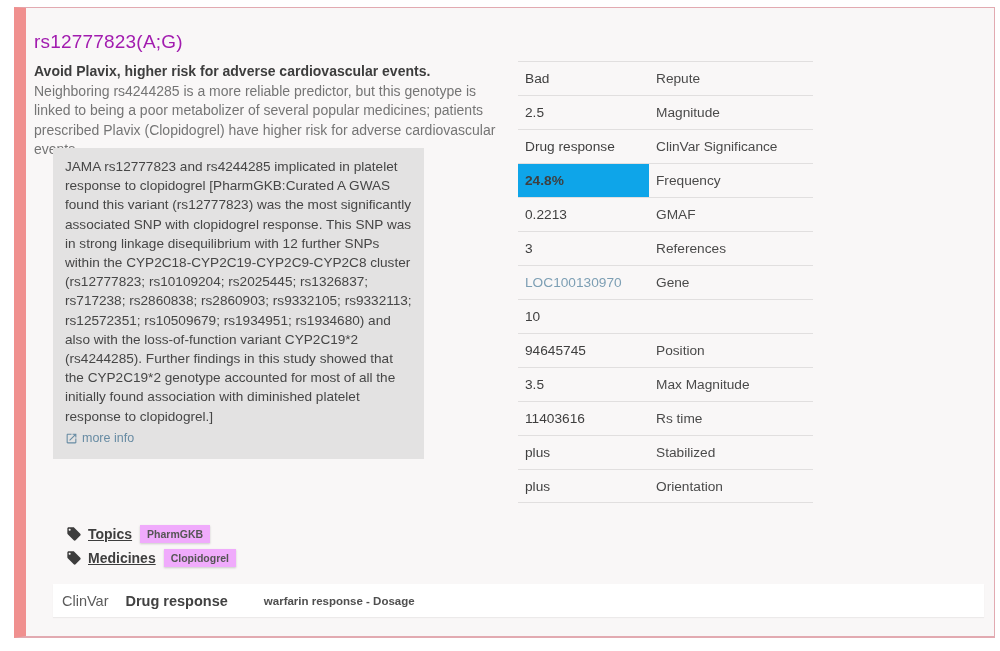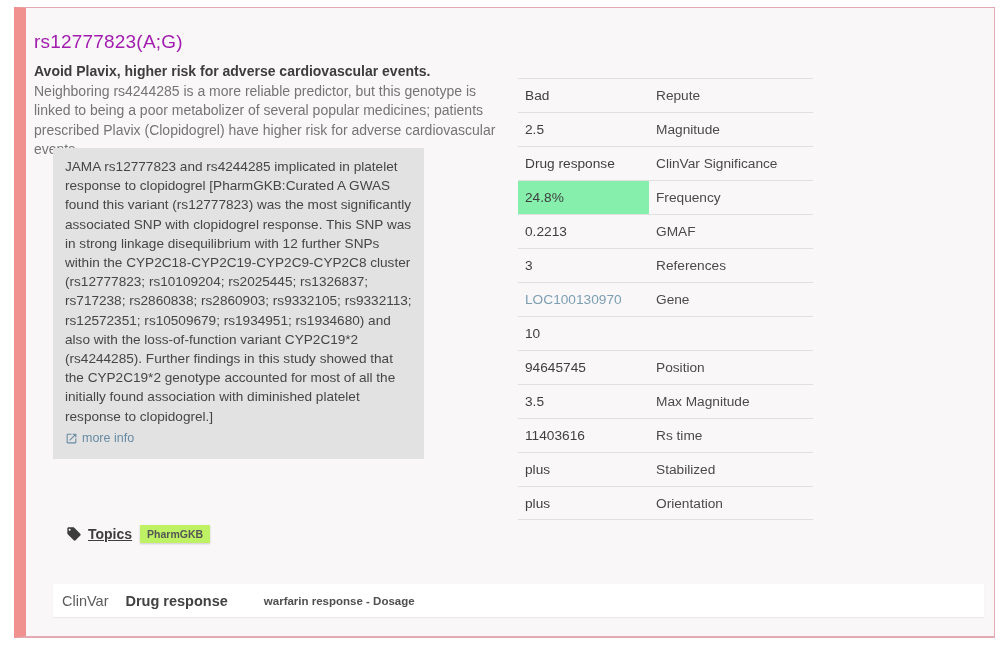--- a/index.html
+++ b/index.html
@@ -38,32 +38,32 @@
 
   .attr-table { position:absolute; left:518px; top:60px; width:295px; }
   .attr-row {
     display:flex; align-items:stretch; height:34px;
     border-top:1px solid #e1dfdf;
   }
   .attr-value {
     width:131px; display:flex; align-items:center; padding-left:7px;
     font-size:13.7px; color:#3f3f3f;
   }
-  .attr-value.highlight { background:#86efac; }
+  .attr-value.highlight { background:#0ea5e9;font-weight:bold; }
   .attr-value.genelink { color:#7d9fb4; cursor:pointer; }
   .attr-label {
     flex:1; display:flex; align-items:center; padding-left:7px;
     font-size:13.7px; color:#4a4a4a;
   }
 
   .tagrow { position:absolute; left:40px; display:flex; align-items:center; }
   .tagrow .tag-icon { display:flex; margin-right:6px; }
   .tagrow .tag-title { font-size:14px; font-weight:bold; color:#3e3e3e;text-decoration:underline; }
   .chip {
-    margin-left:8px; background:#bef264; color:#555555;
+    margin-left:8px; background:#f0abfc; color:#555555;
     font-size:10.5px; font-weight:bold; padding:3px 7px;
     box-shadow:0 1px 2px rgba(0,0,0,0.18); cursor:pointer;
   }
 
   .clinvar-box {
     position:absolute; left:40px; top:583px; width:931px; height:33px;
     background:#ffffff; display:flex; align-items:center; padding-left:9px;
     box-shadow:0 1px 1px rgba(0,0,0,0.05);
   }
   .clinvar-source { font-size:14.5px; color:#5c5c5c; }
@@ -85,21 +85,21 @@
       <a class="moreinfo">
         <span class="icon">
           <svg width="13" height="13" viewBox="0 0 24 24" fill="#678ba3">
             <path d="M19 19H5V5h7V3H5c-1.11 0-2 .9-2 2v14c0 1.1.89 2 2 2h14c1.1 0 2-.9 2-2v-7h-2v7zM14 3v2h3.59l-9.83 9.83 1.41 1.41L19 6.41V10h2V3h-7z"></path>
           </svg>
         </span>
         <span>more info</span>
       </a>
     </div>
 
-    <div class="attr-table" style="left:492px; top:70px;">
+    <div class="attr-table" style="left:492px; top:53px;">
       <div class="attr-row">
         <div class="attr-value">Bad</div>
         <div class="attr-label">Repute</div>
       </div>
       <div class="attr-row">
         <div class="attr-value">2.5</div>
         <div class="attr-label">Magnitude</div>
       </div>
       <div class="attr-row">
         <div class="attr-value">Drug response</div>
@@ -149,20 +149,29 @@
     <div class="tagrow" style="top:517px;">
       <span class="tag-icon">
         <svg width="16" height="16" viewBox="0 0 24 24" fill="#3d3d3d">
           <path d="M21.41 11.58l-9-9C12.05 2.22 11.55 2 11 2H4c-1.1 0-2 .9-2 2v7c0 .55.22 1.05.59 1.42l9 9c.36.36.86.58 1.41.58.55 0 1.05-.22 1.41-.59l7-7c.37-.36.59-.86.59-1.41 0-.55-.23-1.06-.59-1.42zM5.5 7C4.67 7 4 6.33 4 5.5S4.67 4 5.5 4 7 4.67 7 5.5 6.33 7 5.5 7z"></path>
         </svg>
       </span>
       <span class="tag-title">Topics</span>
       <span class="chip">PharmGKB</span>
     </div>
 
+    <div class="tagrow" style="top:541px;">
+      <span class="tag-icon">
+        <svg width="16" height="16" viewBox="0 0 24 24" fill="#3d3d3d">
+          <path d="M21.41 11.58l-9-9C12.05 2.22 11.55 2 11 2H4c-1.1 0-2 .9-2 2v7c0 .55.22 1.05.59 1.42l9 9c.36.36.86.58 1.41.58.55 0 1.05-.22 1.41-.59l7-7c.37-.36.59-.86.59-1.41 0-.55-.23-1.06-.59-1.42zM5.5 7C4.67 7 4 6.33 4 5.5S4.67 4 5.5 4 7 4.67 7 5.5 6.33 7 5.5 7z"></path>
+        </svg>
+      </span>
+      <span class="tag-title">Medicines</span>
+      <span class="chip">Clopidogrel</span>
+    </div>
 
     <div class="clinvar-box" style="left:27px; top:576px;">
       <span class="clinvar-source">ClinVar</span>
       <span class="clinvar-sig">Drug response</span>
       <span class="clinvar-detail">warfarin response - Dosage</span>
     </div>
 
   </div>
 </div>
 

